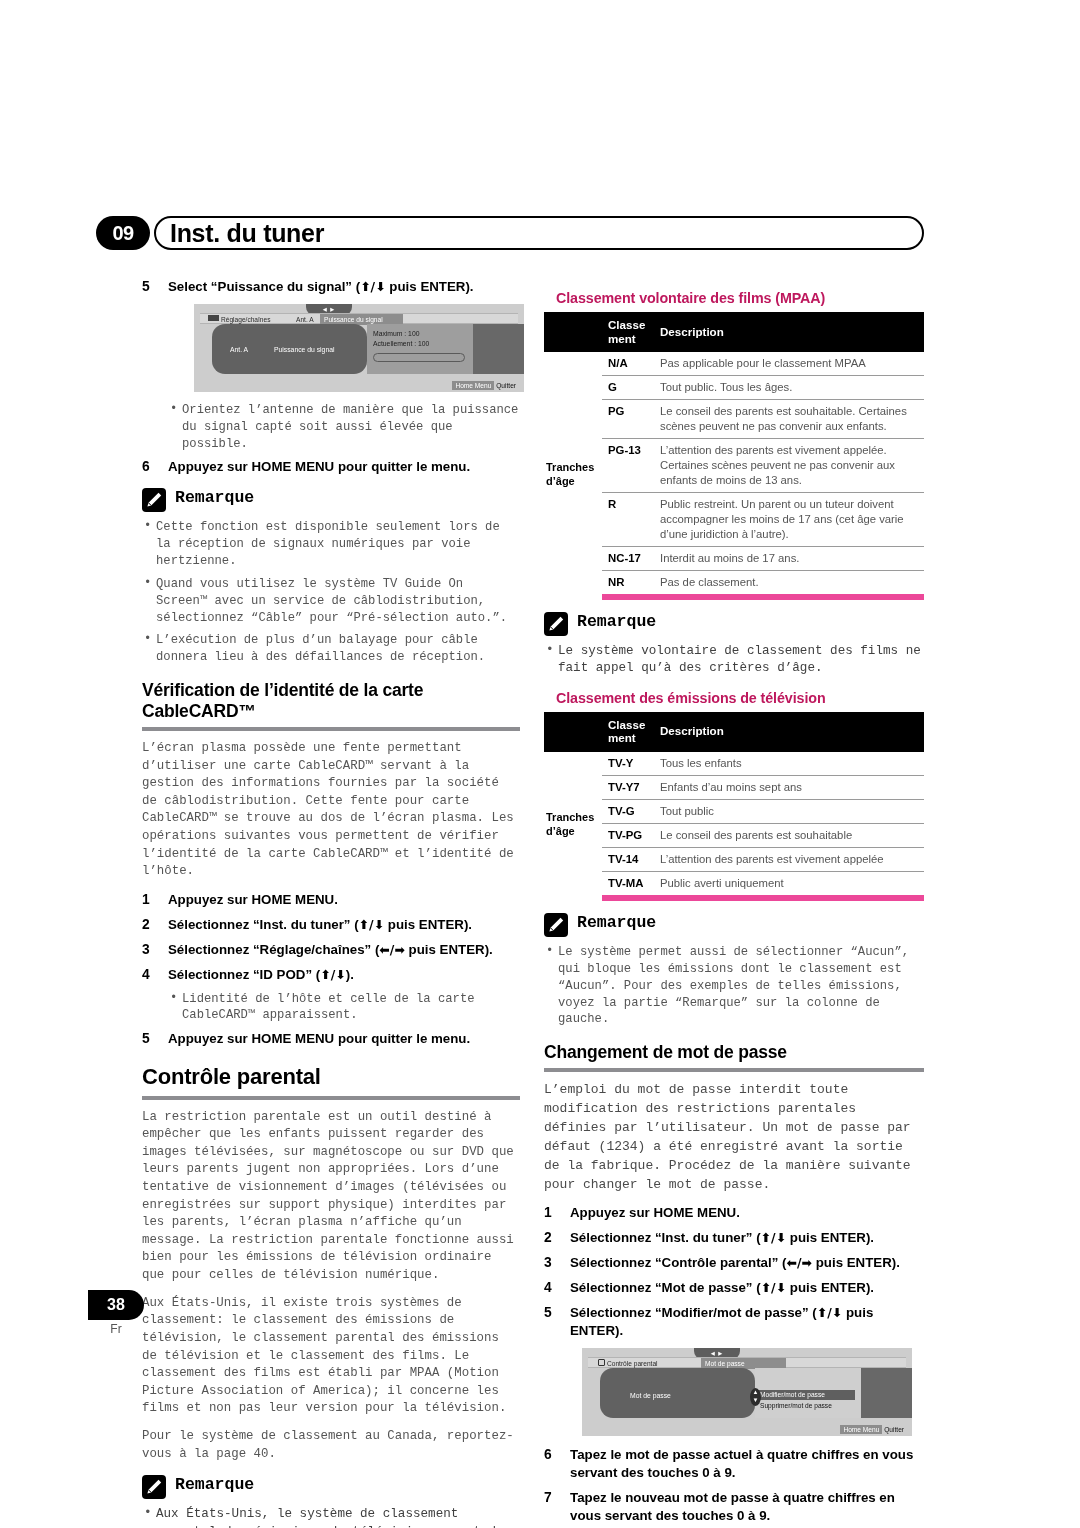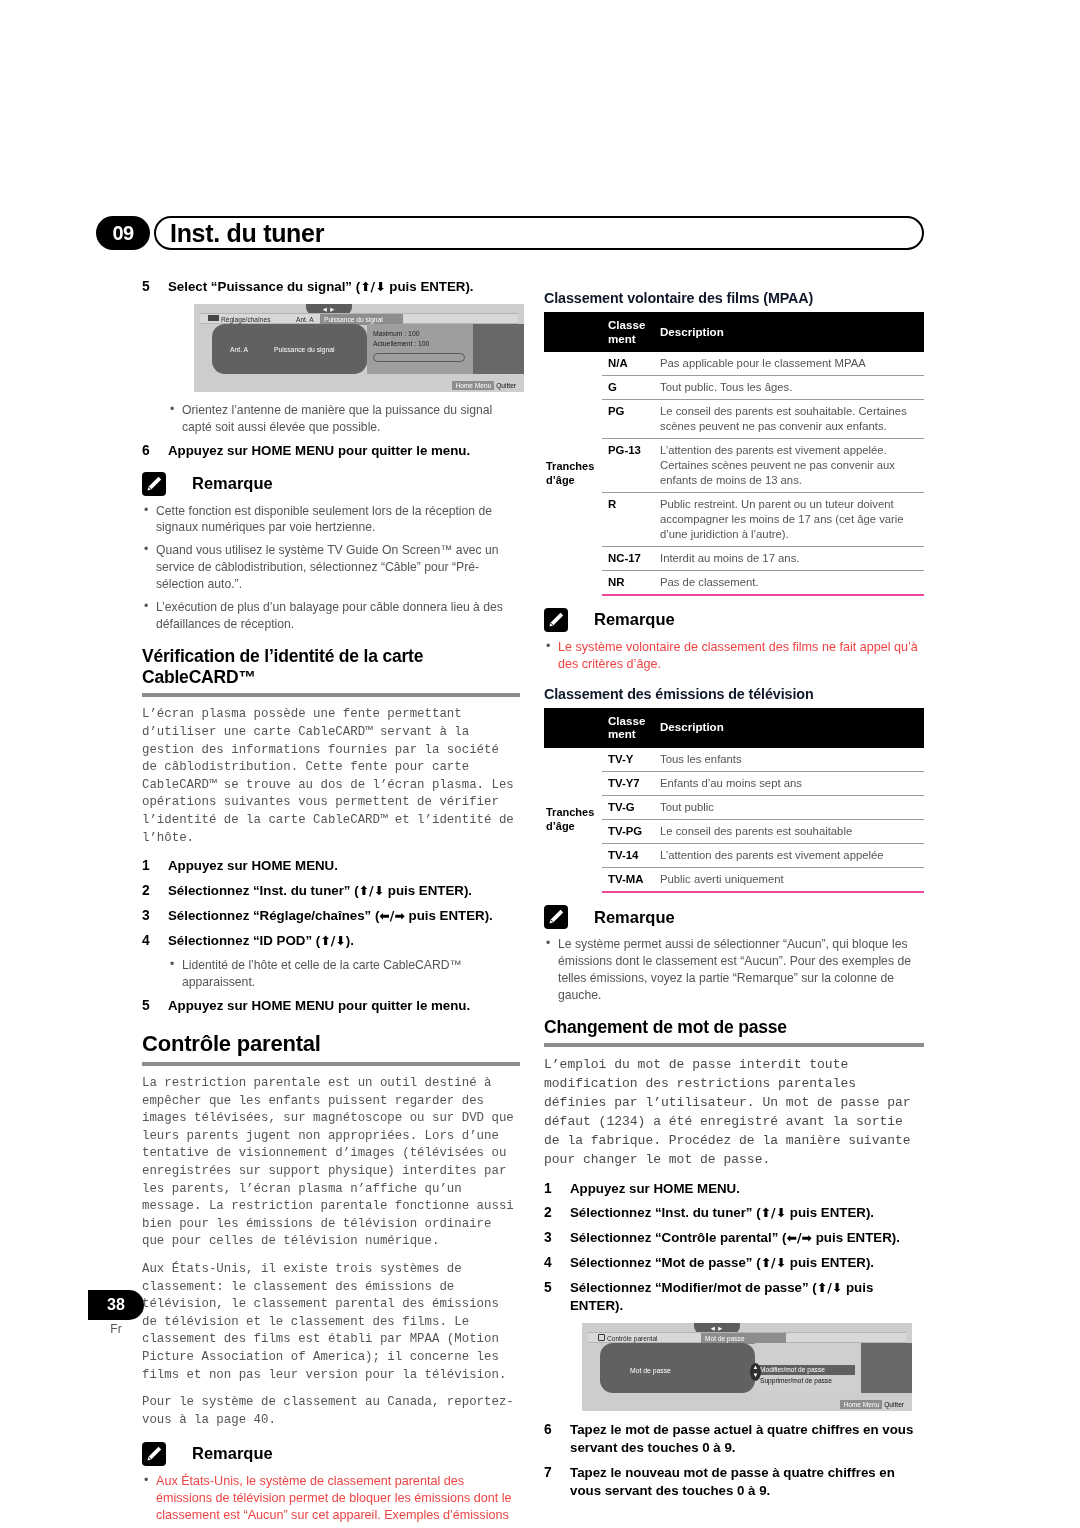--- a/index.html
+++ b/index.html
@@ -87,31 +87,32 @@
   }
   .arrows { font-family: "DejaVu Sans", sans-serif; font-size: 12.5px; }
 
   .bullet {
     position: relative;
     padding-left: 14px;
     font-size: 12.2px;
     color: #555;
     line-height: 1.38;
     margin-bottom: 6px;
+    font-family: Liberation Mono, monospace;
   }
   .bullet::before {
     content: "•";
     position: absolute;
     left: 2px; top: -1px;
     color: #555;
   }
   .bullet.indent { margin-left: 42px; }
   .bullet.indent2 { margin-left: 26px; }
 
-  .bullet.light { font-size: 12.6px; color: #ef4444; }
+  .bullet.light { font-size: 12.6px; color: #404040; }
 
   p.body {
     font-size: 12.4px;
     color: #555;
     line-height: 1.42;
     margin: 0 0 10px 0;
     font-family: Liberation Mono, monospace;
   }
   p.body.big {
     font-size: 13px;
@@ -133,31 +134,32 @@
   }
   .rule {
     height: 4px;
     background: #8d8d91;
     margin: 5px 0 9px 0;
   }
 
   h3.sub {
     font-size: 14.3px;
     font-weight: bold;
-    color: #0f172a;
-    margin: 12px 0 6px 0;
+    color: #be185d;
+    margin: 12px 0 6px 12px;
     letter-spacing: -0.1px;
   }
 
   
   .note-head {
     display: flex;
-    align-items: center;
-    gap: 26px;
+    align-items: flex-start;
+    gap: 9px;
     margin: 12px 0 7px 0;
+    font-family: Liberation Mono, monospace;
   }
   .note-icon {
     width: 24px; height: 24px;
     background: #000;
     border-radius: 4px;
     position: relative;
     flex: 0 0 auto;
   }
   .note-icon svg { position: absolute; left: 3px; top: 3px; }
   .note-title {
@@ -199,21 +201,21 @@
   }
   table.rating td.rowlabel {
     font-weight: bold;
     color: #000;
     font-size: 11px;
     border-bottom: none;
     vertical-align: middle;
     line-height: 1.25;
     padding-left: 2px;
   }
-  table.rating tr.last td { border-bottom: 2px solid #ec4899; }
+  table.rating tr.last td { border-bottom: 6px solid #ec4899; }
   .col-w-label { width: 58px; }
   .col-w-code  { width: 52px; }
 
   
   .tvshot {
     position: relative;
     background: #cdcdcd;
     width: 330px;
     height: 88px;
     margin: 8px 0 10px 52px;

